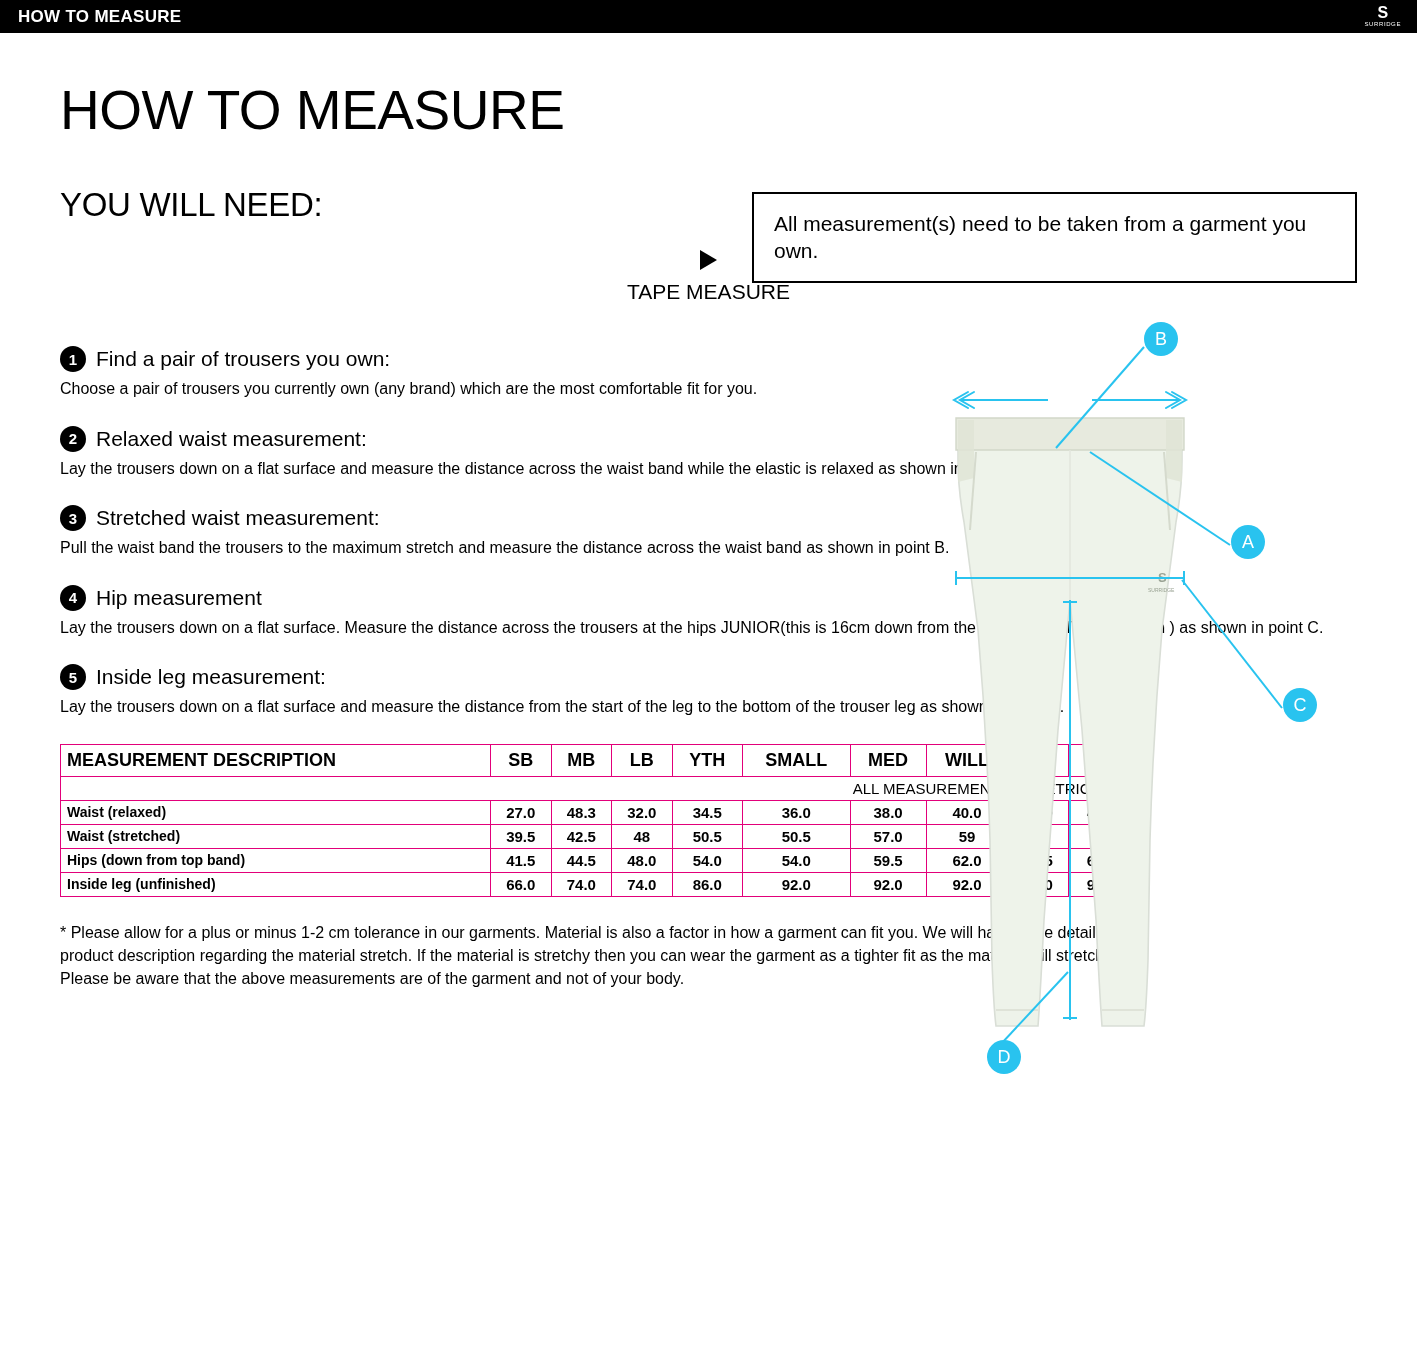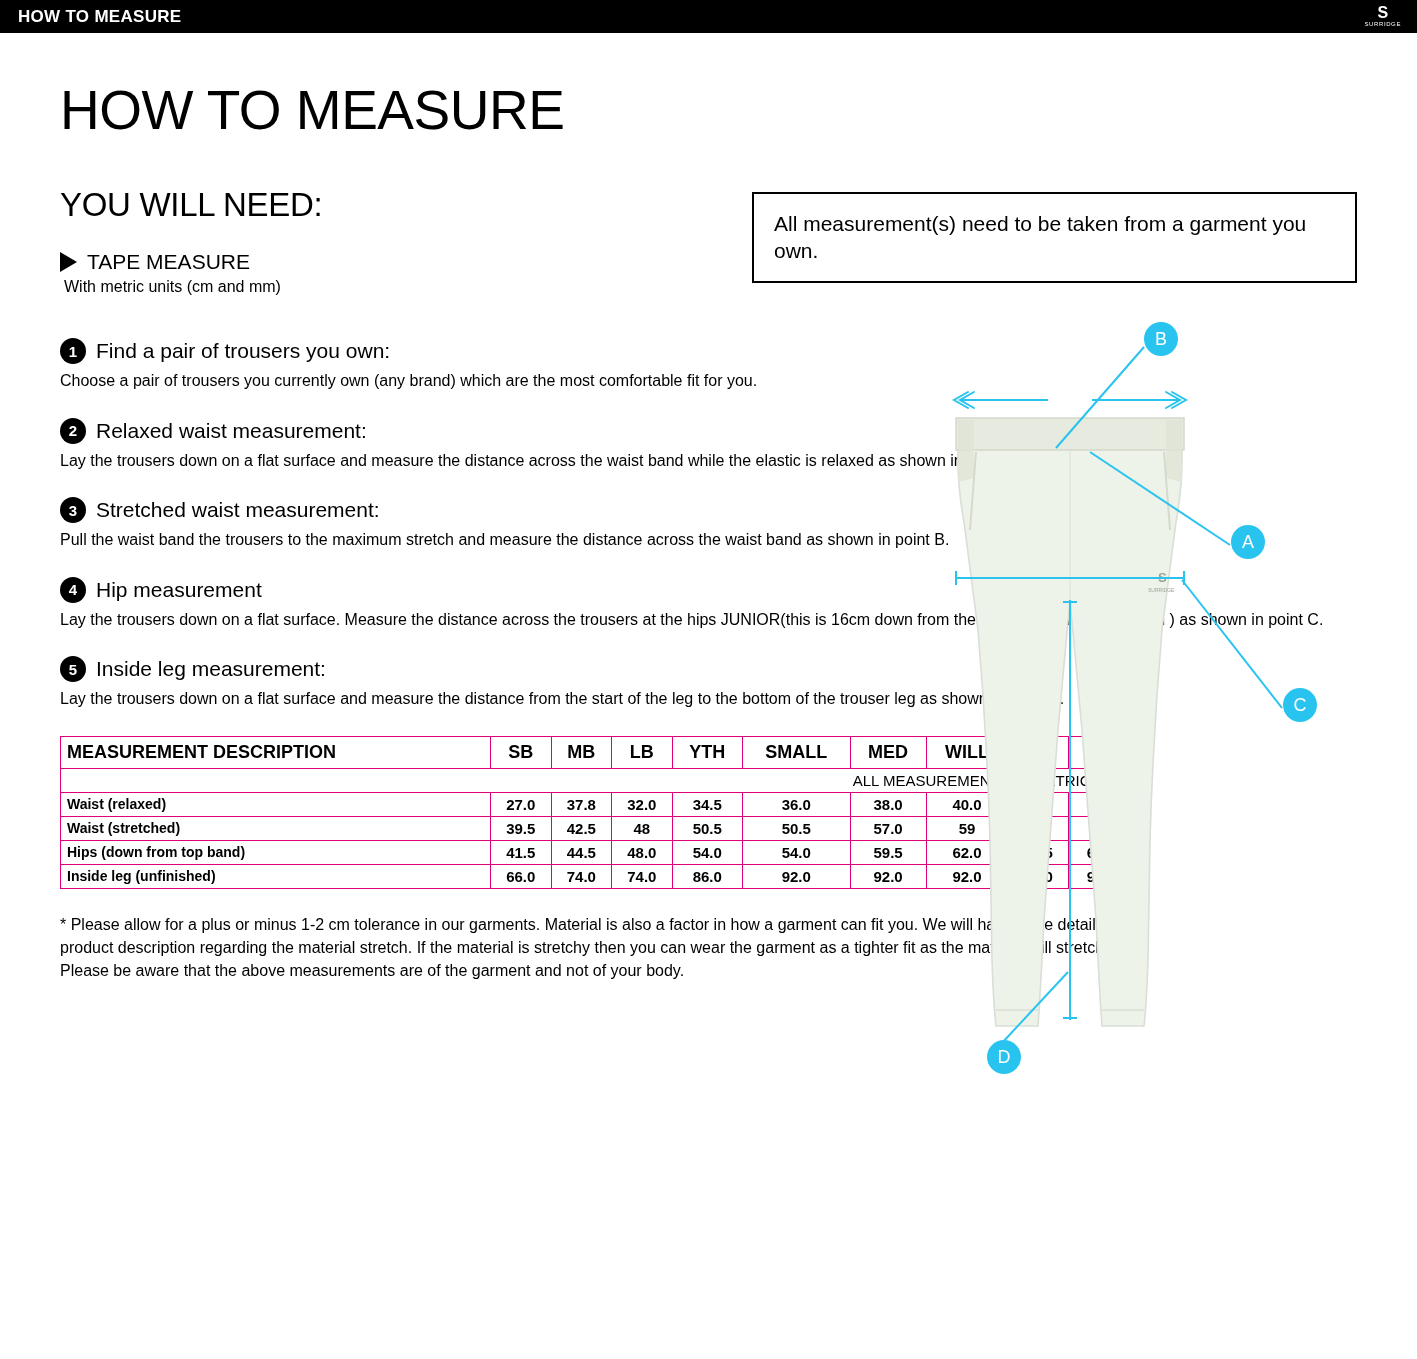--- a/index.html
+++ b/index.html
@@ -65,20 +65,21 @@
     margin: 48px 0 0 0;
     letter-spacing: -0.3px;
   }
 
   .need-item { margin-top: 26px; }
   .need-head {
     display: flex;
     align-items: center;
     gap: 10px;
     font-size: 21px;
+    flex-direction: column;
   }
   .tri {
     width: 0; height: 0;
     border-left: 17px solid #000;
     border-top: 10px solid transparent;
     border-bottom: 10px solid transparent;
     display: inline-block;
   }
   .need-sub {
     font-size: 16px;
@@ -209,21 +210,20 @@
 
   <h1 class="main-title">HOW TO MEASURE</h1>
 
   <h2 class="section-title">YOU WILL NEED:</h2>
 
   <div class="need-item">
     <div class="need-head">
       <span class="tri"></span>
       <span>TAPE MEASURE</span>
     </div>
-    <div class="need-sub">With metric units (cm and mm)</div>
   </div>
 
 
   <div class="steps">
 
     <div class="step">
       <div class="step-head">
         <span class="step-num">1</span>
         <span class="step-title">Find a pair of trousers you own:</span>
       </div>
@@ -281,21 +281,21 @@
       </tr>
     </thead>
     <tbody>
       <tr class="allmeas">
         <td colspan="10">ALL MEASUREMENTS IN METRIC (CM)</td>
       </tr>
 
       <tr>
         <td class="desc rowlab">Waist (relaxed)</td>
         <td class="val">27.0</td>
-        <td class="val">37.8</td>
+        <td class="val">48.3</td>
         <td class="val">32.0</td>
         <td class="val">34.5</td>
         <td class="val">36.0</td>
         <td class="val">38.0</td>
         <td class="val">40.0</td>
         <td class="val">42.0</td>
         <td class="val">44.0</td>
       </tr>
 
       <tr>

